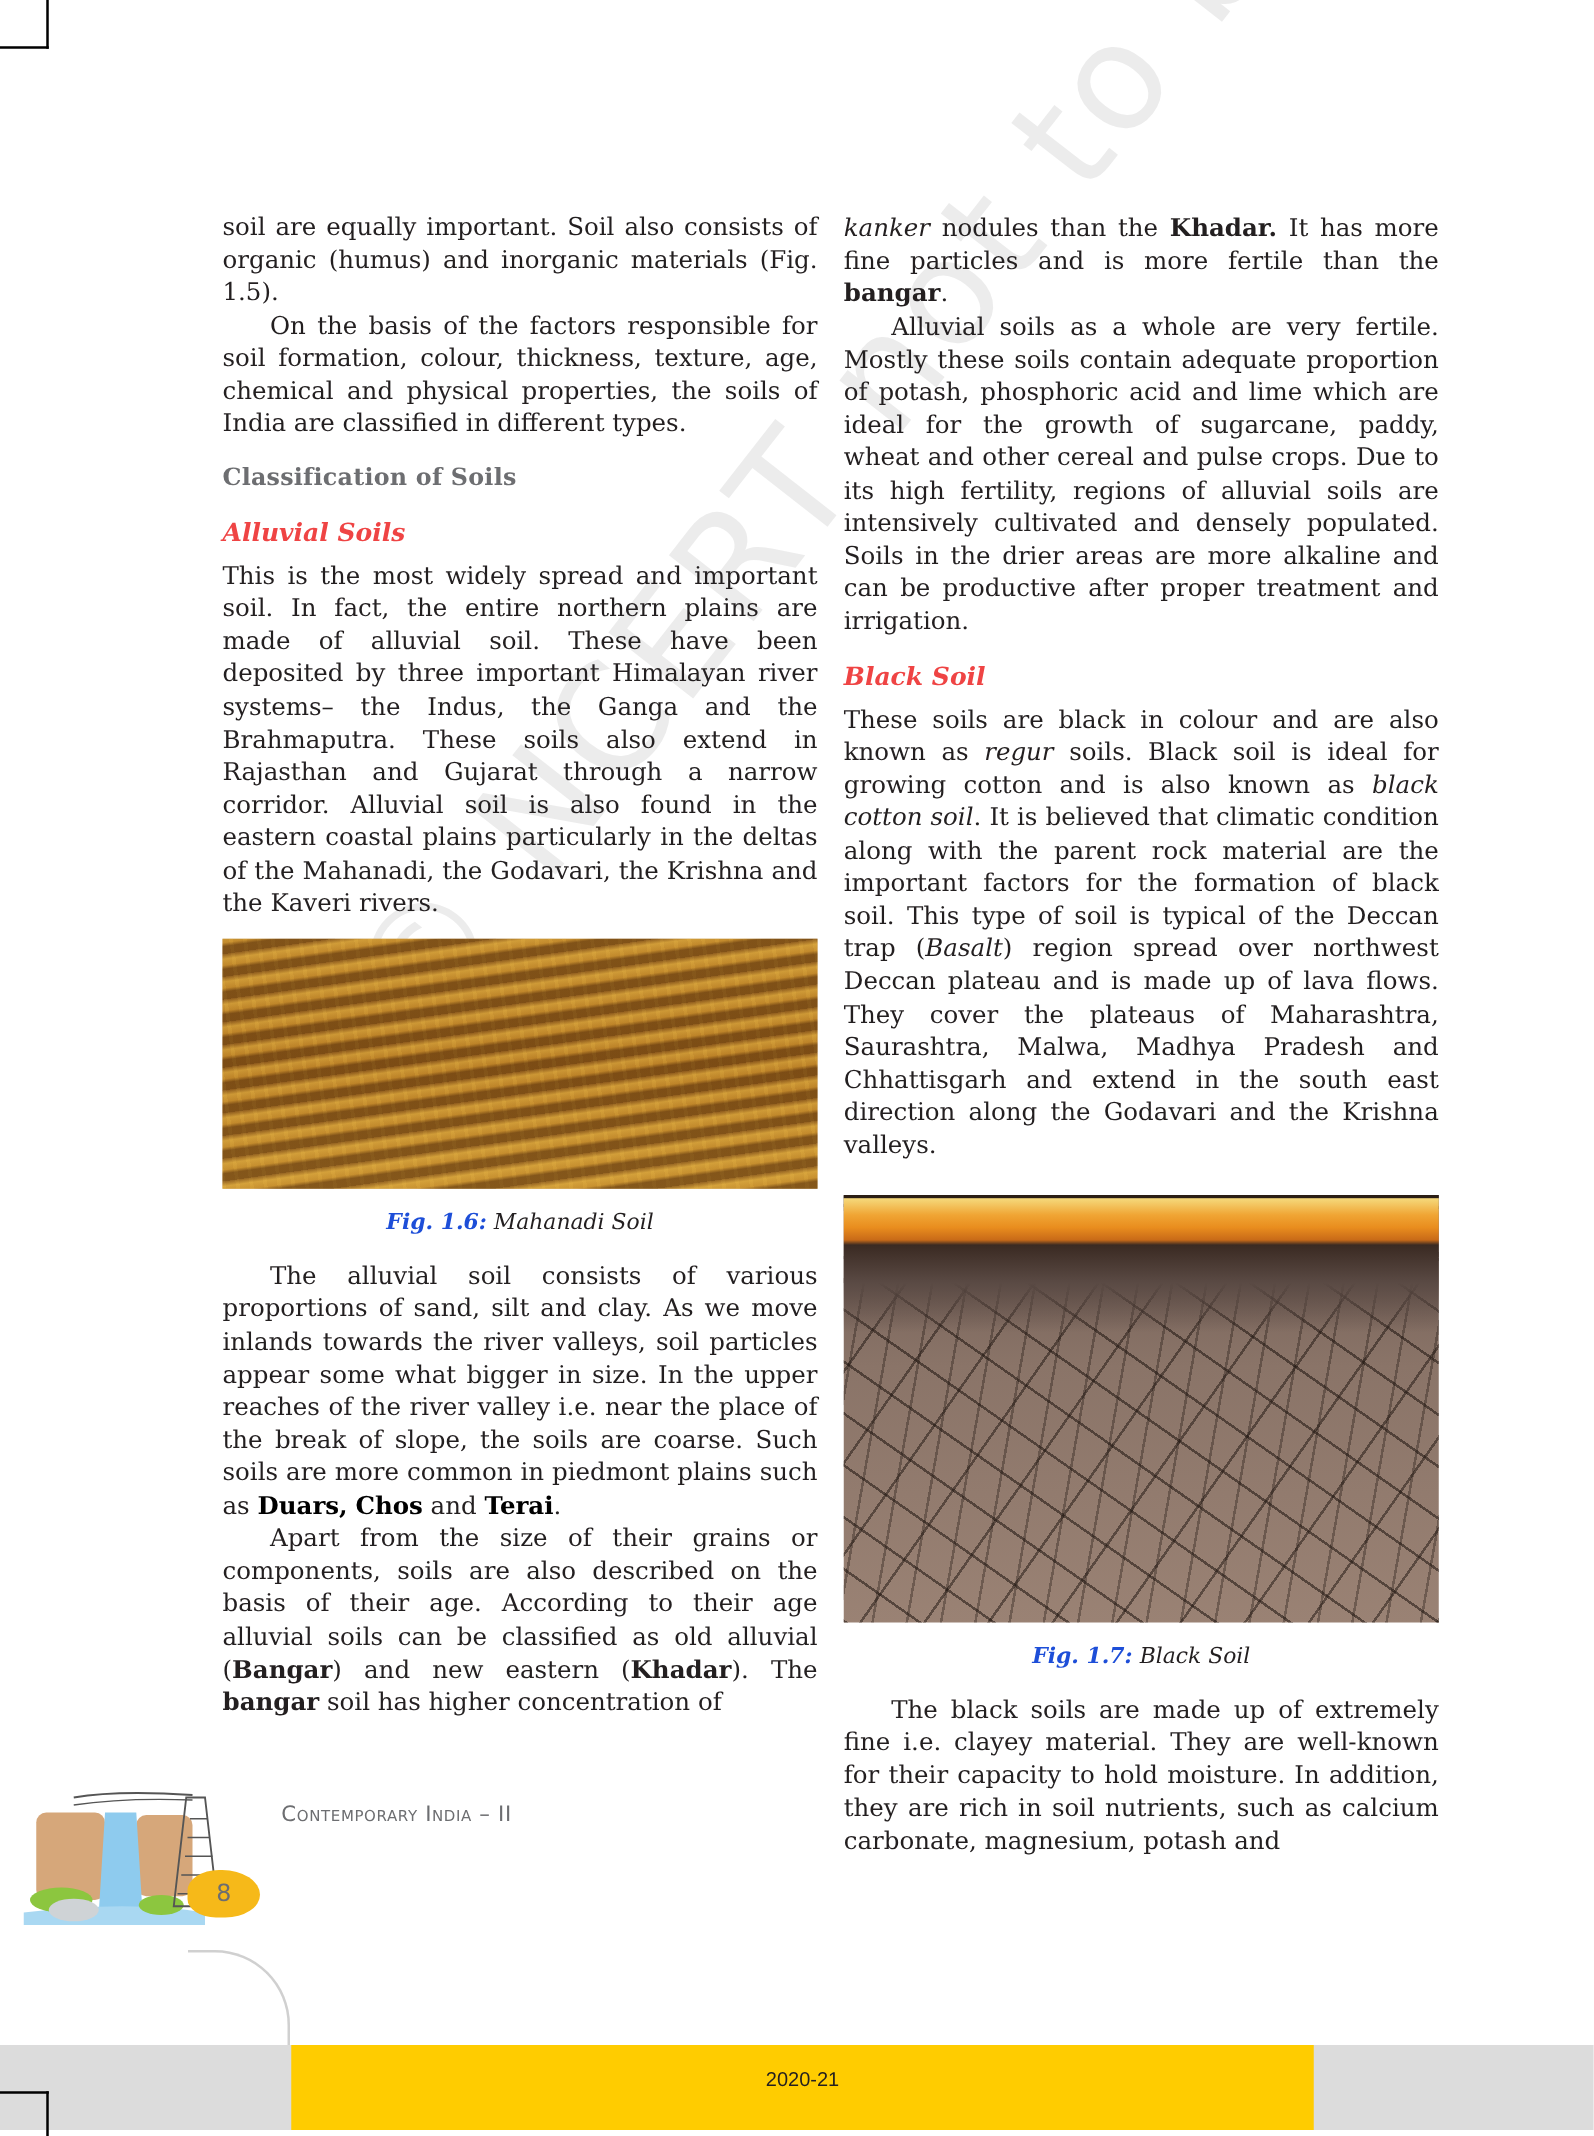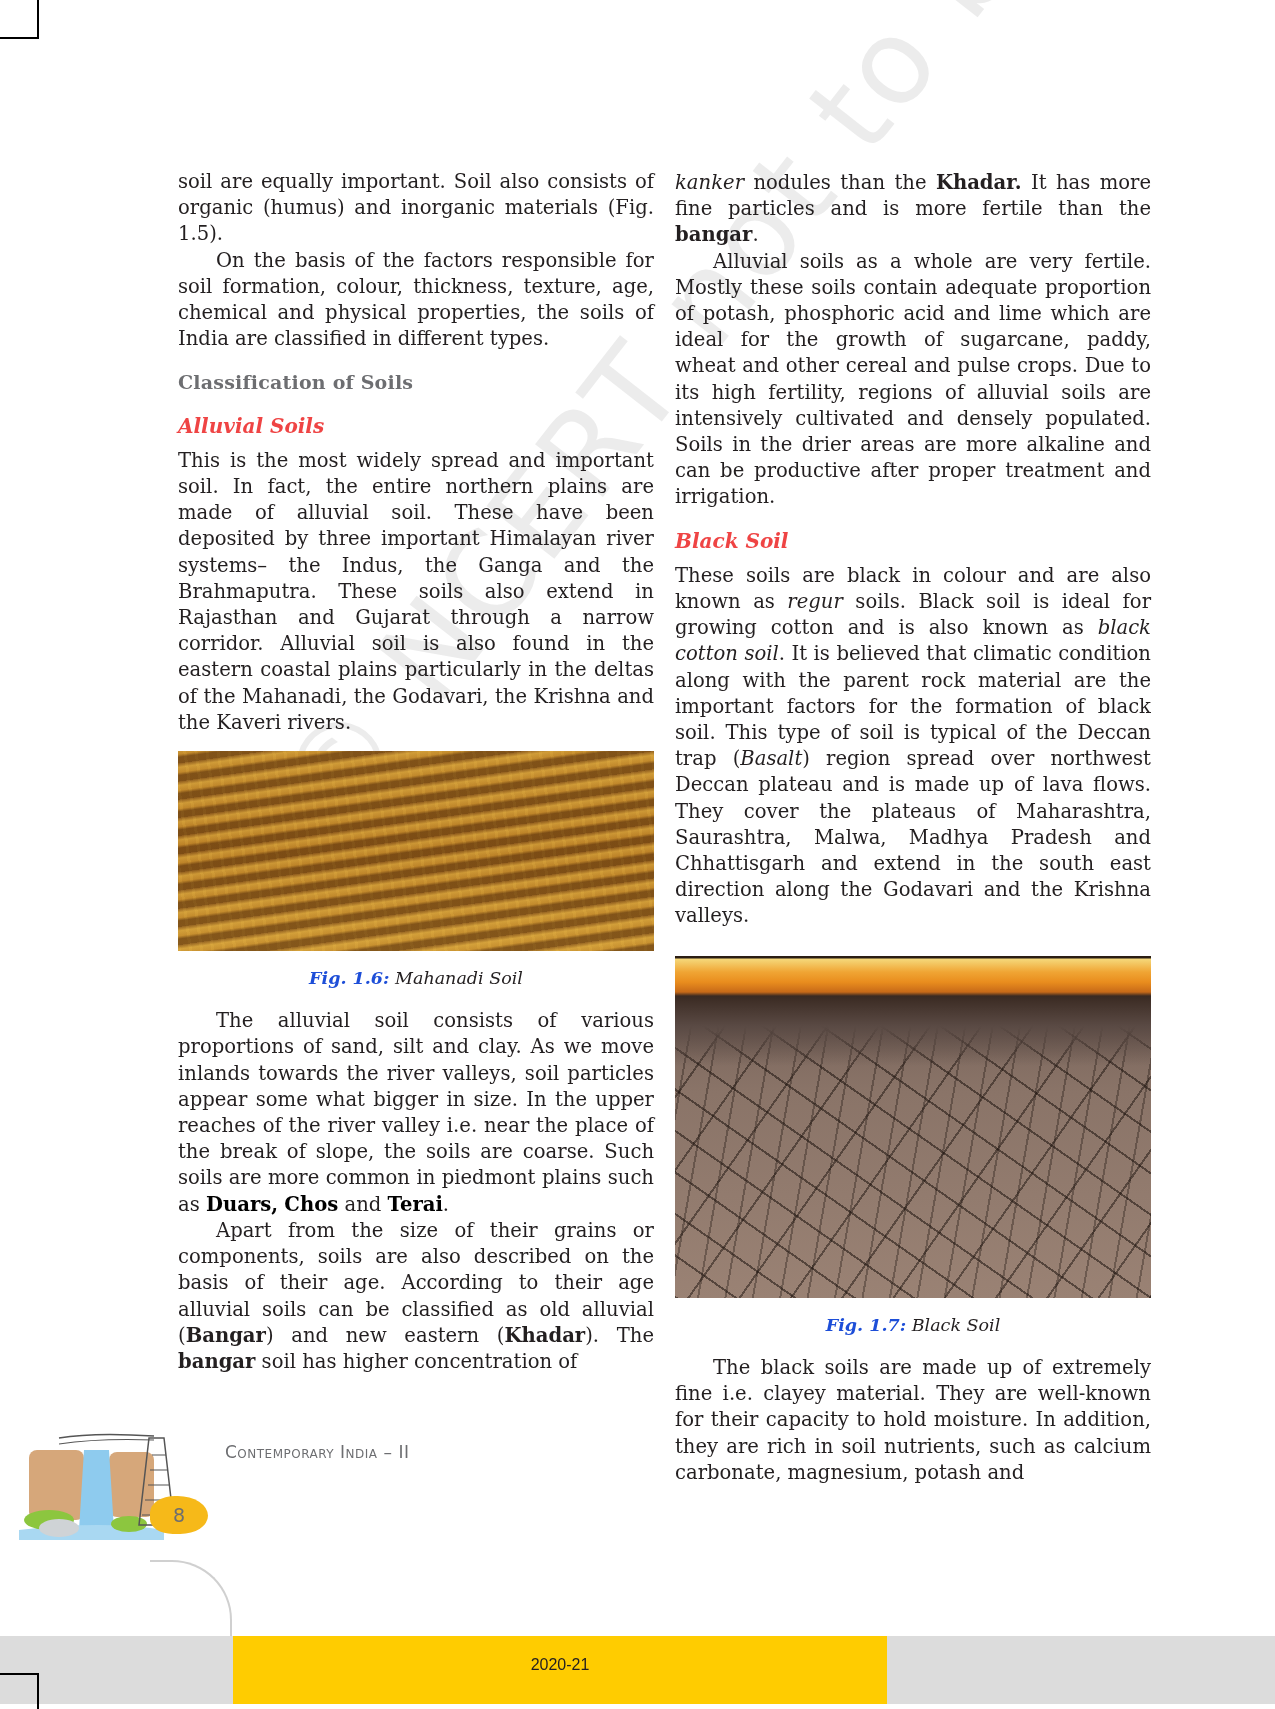--- a/index.html
+++ b/index.html
@@ -52,21 +52,21 @@
       font-family: "DejaVu Sans", "Liberation Sans", sans-serif; color: #6d6e71; font-size: 19px;
       display: flex; align-items: center; justify-content: center;
     }
     .running-title {
       position: absolute; left: 225px; top: 1442px;
       font-family: "DejaVu Sans", "Liberation Sans", sans-serif; color: #6d6e71; font-size: 17px;
       font-variant: small-caps; letter-spacing: 0.5px;
     }
     .bottom-band { position: absolute; left: 0; top: 1636px; width: 1275px; height: 68px; background: #dcdcdc; }
     .year-bar {
-      position: absolute; left: 233px; top: 1636px; width: 654px; height: 68px; background: #ffcc00;
+      position: absolute; left: 233px; top: 1636px; width: 818px; height: 68px; background: #ffcc00;
       display: flex; justify-content: center; padding-top: 20px; box-sizing: border-box;
       font-family: "Liberation Sans", "DejaVu Sans", sans-serif; font-size: 16px; color: #231f20;
     }
     .curve { position: absolute; left: 150px; top: 1560px; width: 80px; height: 80px;
       border-right: 2px solid #d0d0d0; border-top: 2px solid #d0d0d0; border-radius: 0 60px 0 0; }
   </style>
 </head>
 <body>
 
 <div class="crop" style="left:37px;top:0;width:2px;height:39px;"></div>

